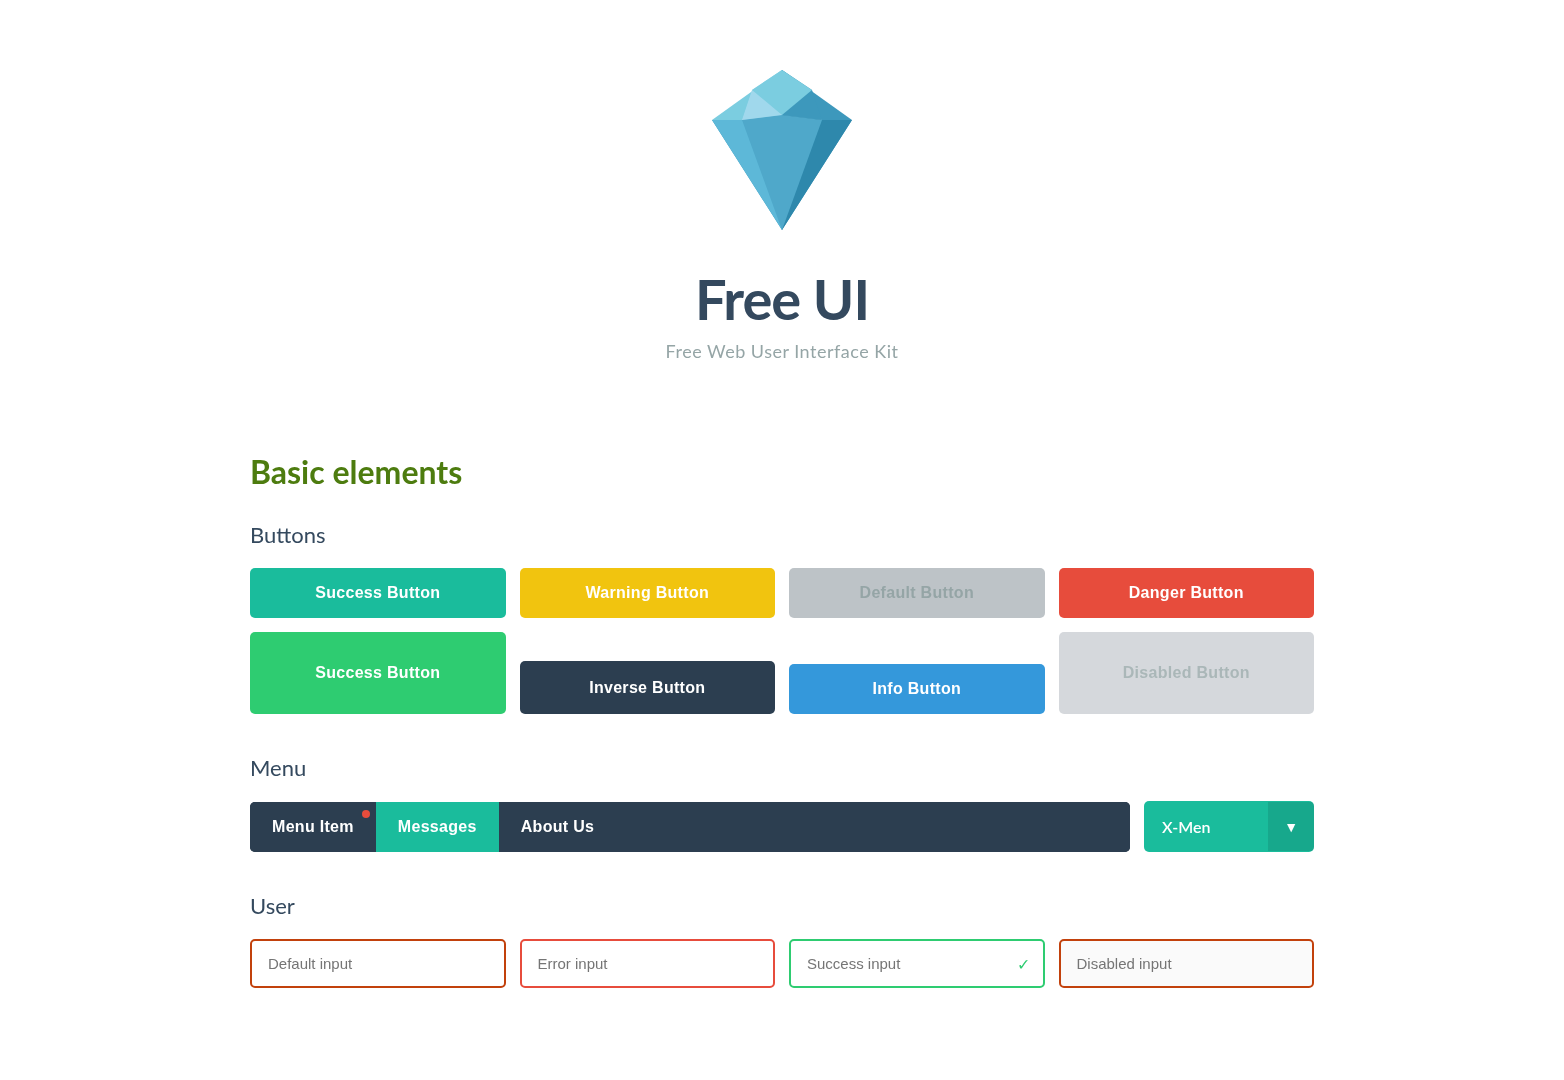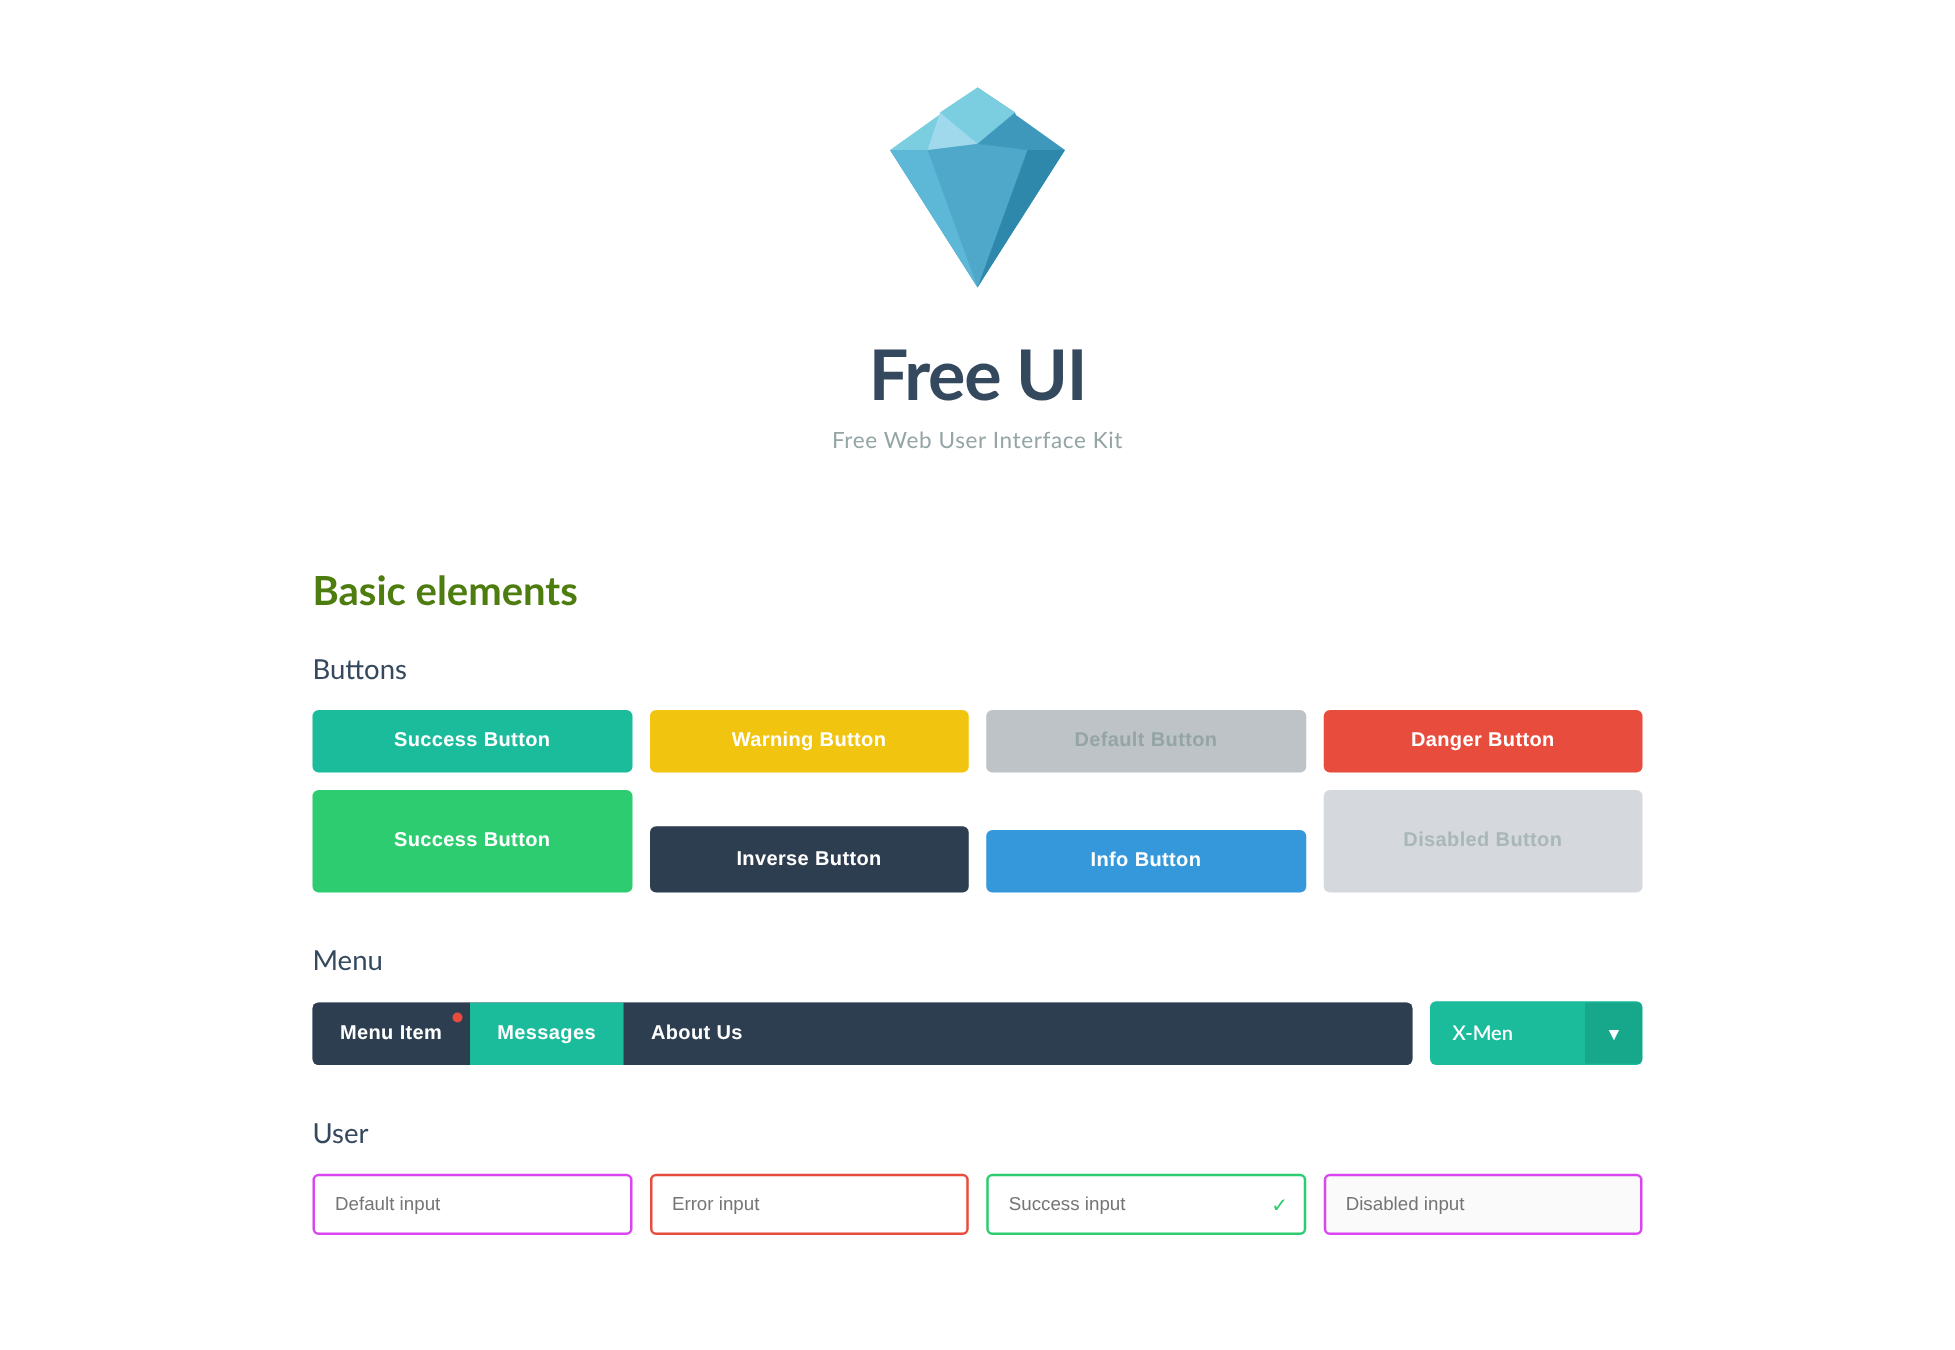--- a/index.html
+++ b/index.html
@@ -180,21 +180,21 @@
     }
 
     .inputs-grid {
       display: grid;
       grid-template-columns: repeat(4, 1fr);
       gap: 14px;
     }
 
     .input-field {
       padding: 14px 16px;
-      border: 2px solid #d946ef;
+      border: 2px solid #c2410c;
       border-radius: 5px;
       font-size: 15px;
       color: #7f1d1d;
       outline: none;
       width: 100%;
     }
 
     .input-field.error {
       border-color: #e74c3c;
     }

